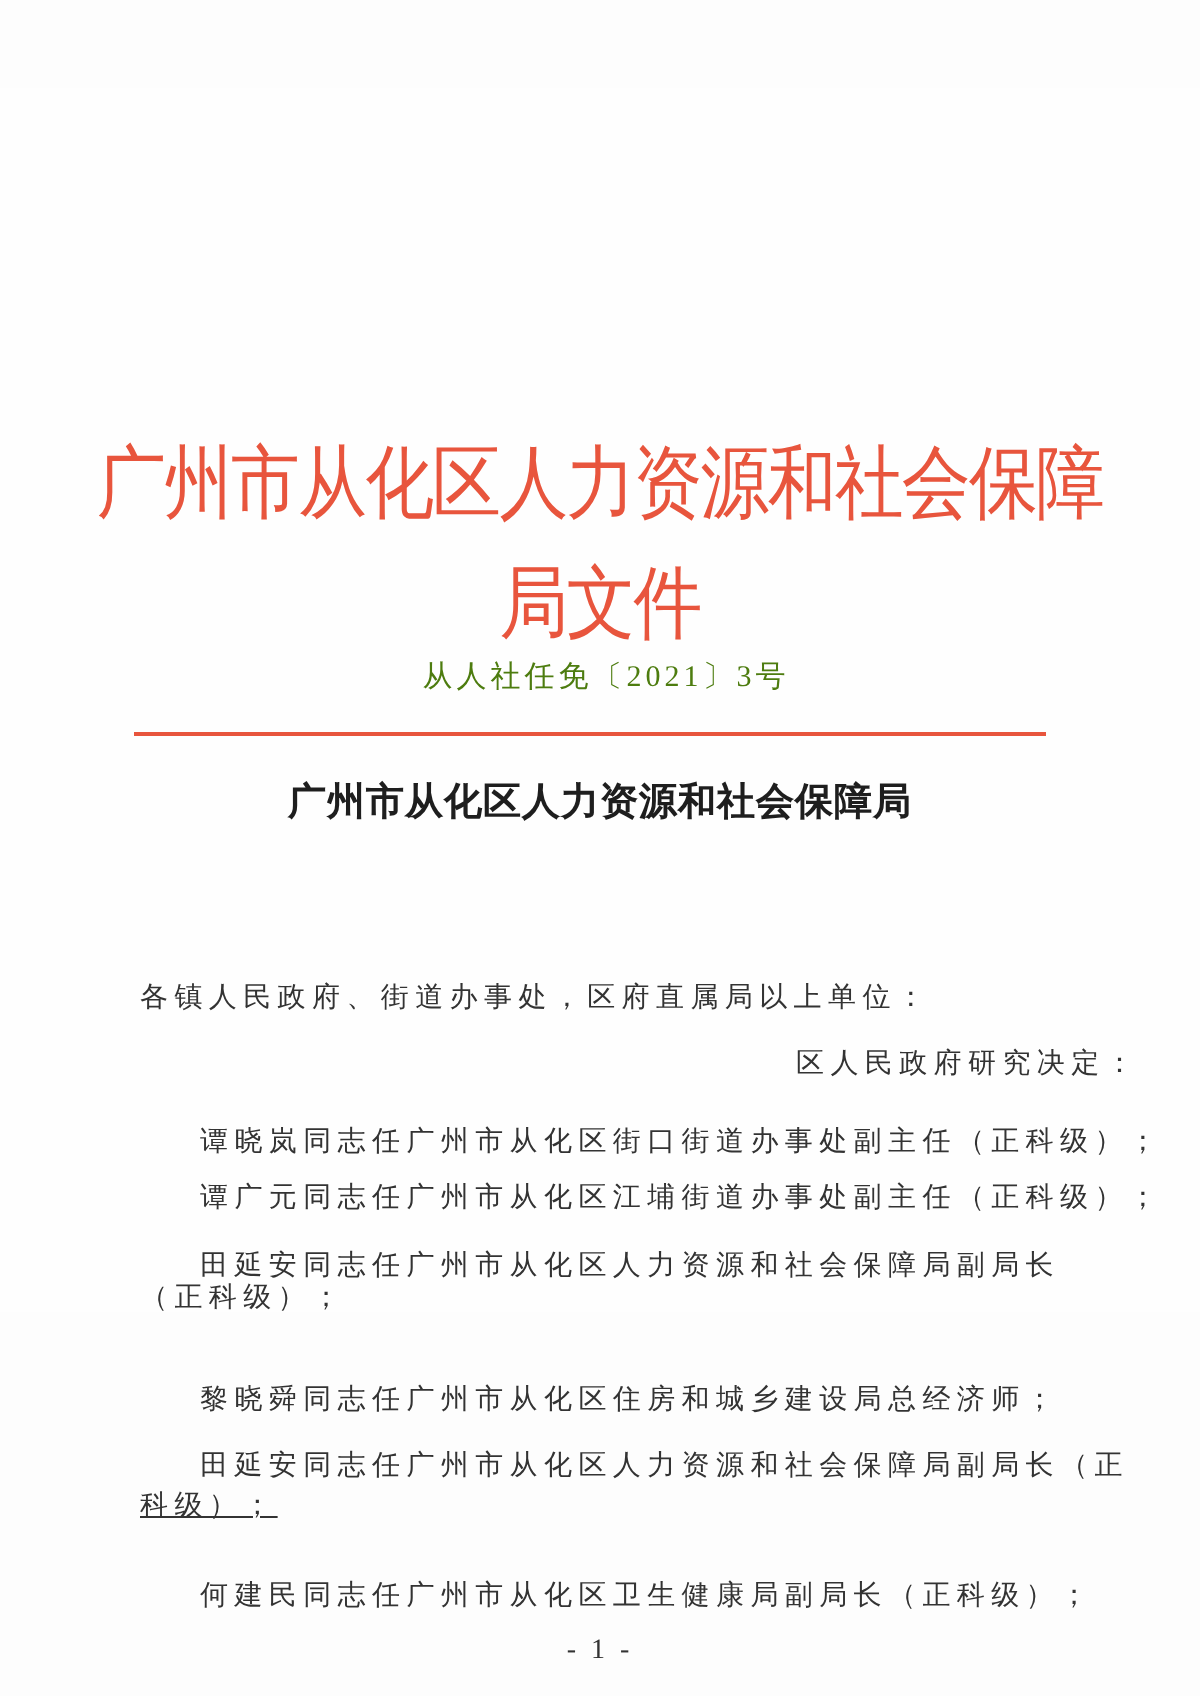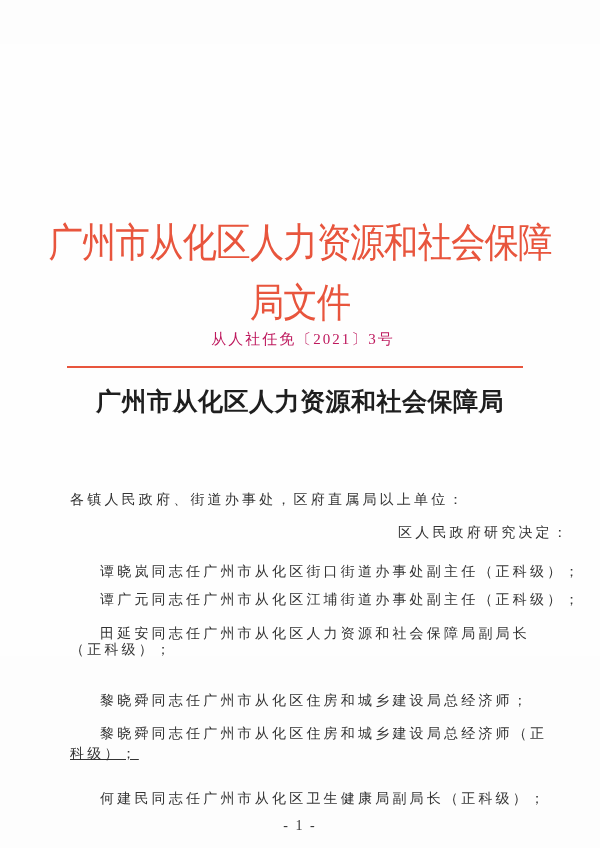--- a/index.html
+++ b/index.html
@@ -37,42 +37,42 @@
     }
     .doc-number {
       position: absolute;
       left: 0;
       top: 284px;
       width: 600px;
       text-align: center;
       font-family: "Liberation Serif", "DejaVu Serif", serif;
       font-size: 15px;
       line-height: 22px;
-      color: #be185d;
+      color: #4d7c0f;
       letter-spacing: 2px;
       padding-left: 6px;
       box-sizing: border-box;
     }
     .red-rule {
       position: absolute;
       left: 67px;
       top: 322px;
       width: 456px;
       height: 2px;
       background: #e8553d;
     }
     .title {
       position: absolute;
       left: 0;
       top: 343px;
       width: 600px;
       text-align: center;
       font-family: "DejaVu Serif", "Liberation Serif", serif;
       font-weight: bold;
-      font-size: 25px;
+      font-size: 19px;
       line-height: 29px;
       color: #1e1e1e;
       letter-spacing: 0.5px;
     }
     .title div { white-space: nowrap; }
     .body {
       position: absolute;
       left: 70px;
       top: 445px;
       width: 460px;
@@ -121,21 +121,21 @@
     <div class="para indent" style="top:33px;text-align:right;">区人民政府研究决定：</div>
 
     <div class="para indent" style="top:72px;">谭晓岚同志任广州市从化区街口街道办事处副主任（正科级）；</div>
     <div class="para indent" style="top:100px;">谭广元同志任广州市从化区江埔街道办事处副主任（正科级）；</div>
 
     <div class="para indent" style="top:134px;">田延安同志任广州市从化区人力资源和社会保障局副局长</div>
     <div class="para" style="top:150px;">（正科级）；</div>
 
     <div class="para indent" style="top:201px;">黎晓舜同志任广州市从化区住房和城乡建设局总经济师；</div>
 
-    <div class="para indent" style="top:234px;">黎晓舜同志任广州市从化区住房和城乡建设局总经济师（正</div>
+    <div class="para indent" style="top:234px;">田延安同志任广州市从化区人力资源和社会保障局副局长（正</div>
     <div class="para" style="top:254px;text-decoration:underline;">科级）；</div>
 
     <div class="para indent" style="top:299px;">何建民同志任广州市从化区卫生健康局副局长（正科级）；</div>
   </div>
 
   <div class="page-num">- 1 -</div>
 
 </div>
 
 </body></html>

